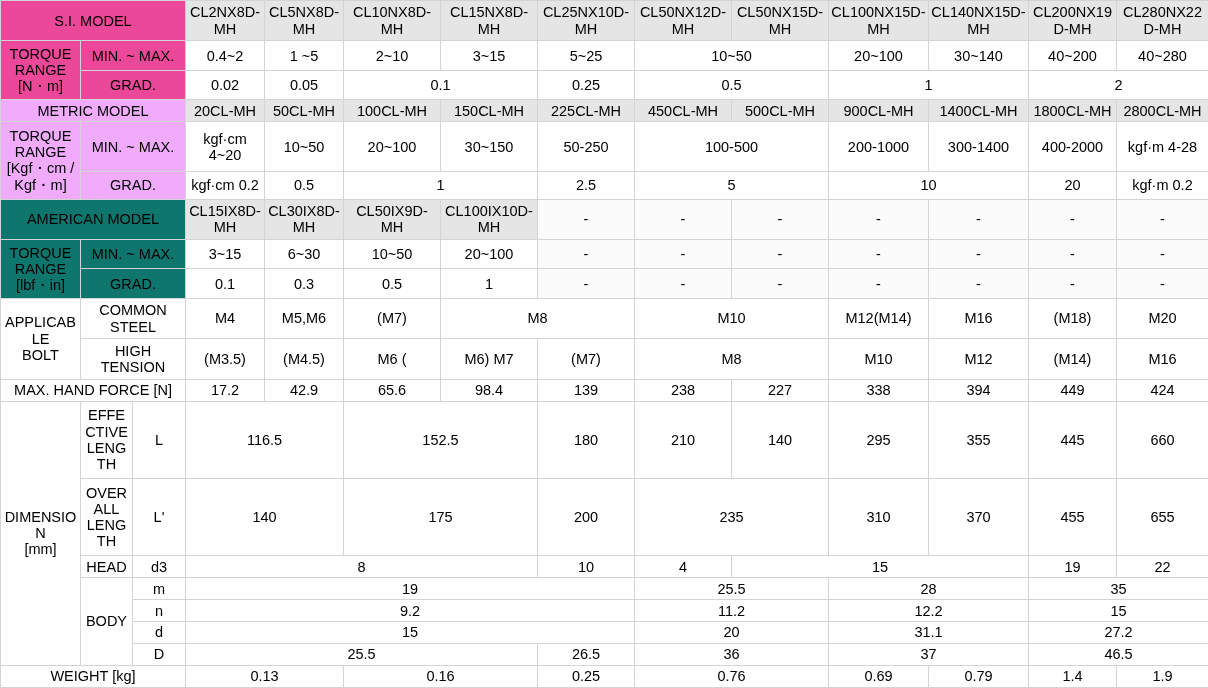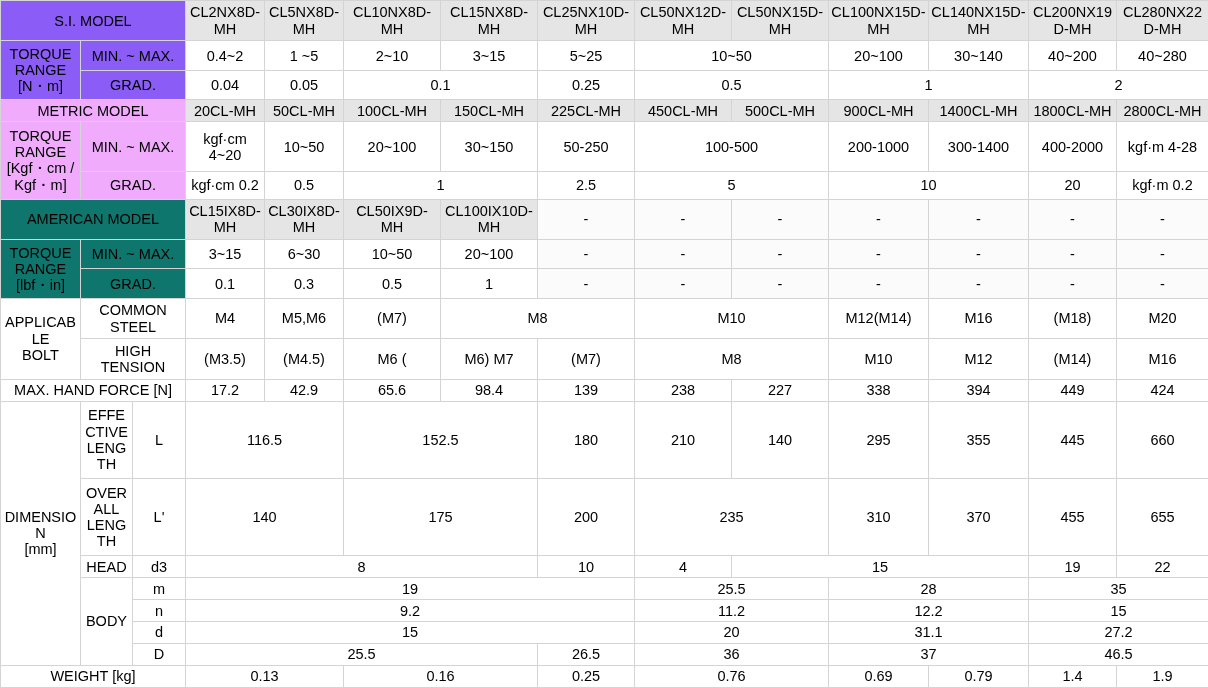--- a/index.html
+++ b/index.html
@@ -26,21 +26,21 @@
     font-size: 14.5px;
     color: #000000;
     padding: 1px 2px;
     line-height: 1.12;
     overflow: hidden;
     white-space: normal;
     word-break: break-word;
   }
   
   td.hdr-si {
-    background: #8b5cf6;
+    background: #ec4899;
     color: #ffffff;
     border-color: #ffffff;
     font-size: 14.5px;
   }
   td.hdr-metric {
     background: #f0abfc;
     color: #ffffff;
     border-color: #ffffff;
     font-size: 14.5px;
   }
@@ -118,21 +118,21 @@
     <td class="data-w">5~25</td>
     <td class="data-w" colspan="2">10~50</td>
     <td class="data-w">20~100</td>
     <td class="data-w">30~140</td>
     <td class="data-w">40~200</td>
     <td class="data-w">40~280</td>
   </tr>
 
   <tr>
     <td class="hdr-si" colspan="2">GRAD.</td>
-    <td class="data-w">0.04</td>
+    <td class="data-w">0.02</td>
     <td class="data-w">0.05</td>
     <td class="data-w" colspan="2">0.1</td>
     <td class="data-w">0.25</td>
     <td class="data-w" colspan="2">0.5</td>
     <td class="data-w" colspan="2">1</td>
     <td class="data-w" colspan="2">2</td>
   </tr>
 
   <tr>
     <td class="hdr-metric" colspan="3">METRIC MODEL</td>

